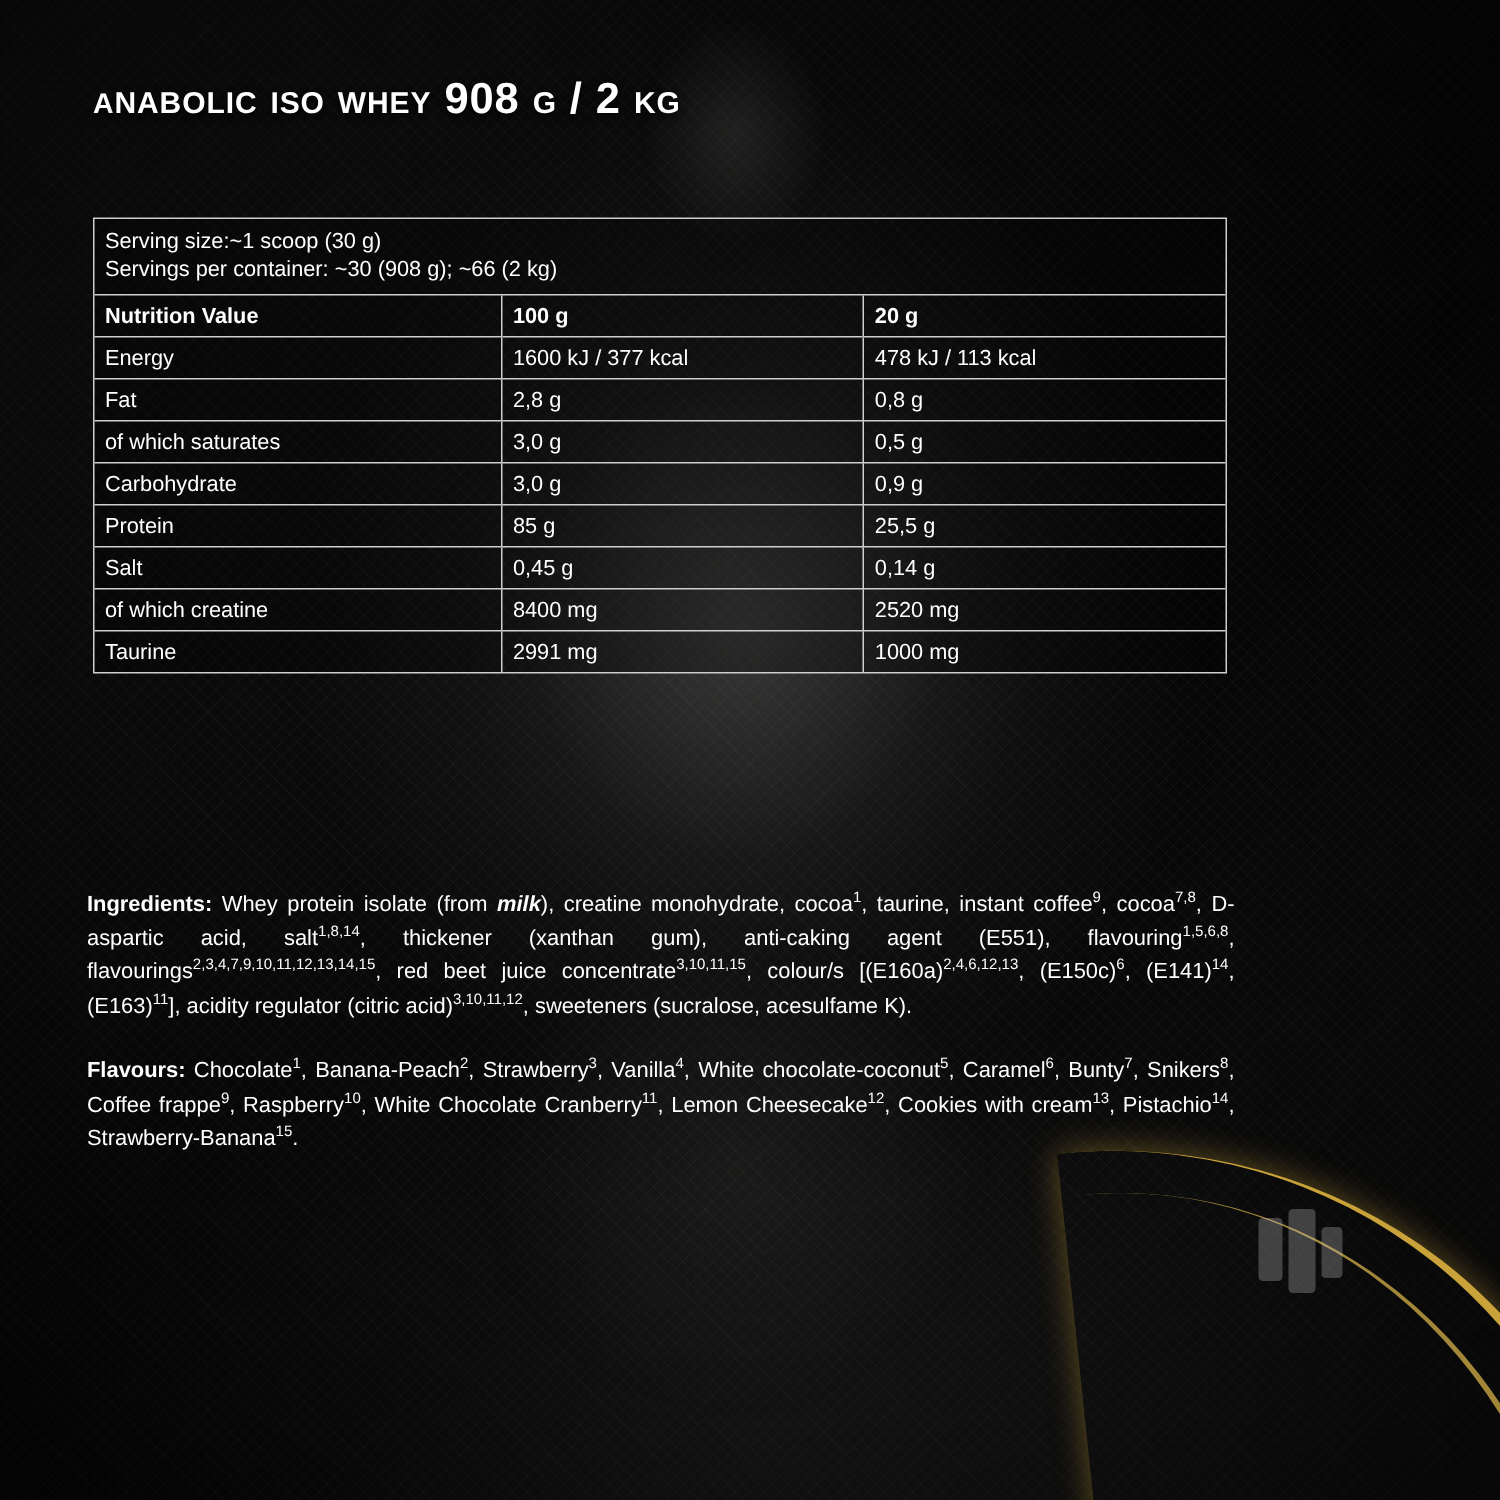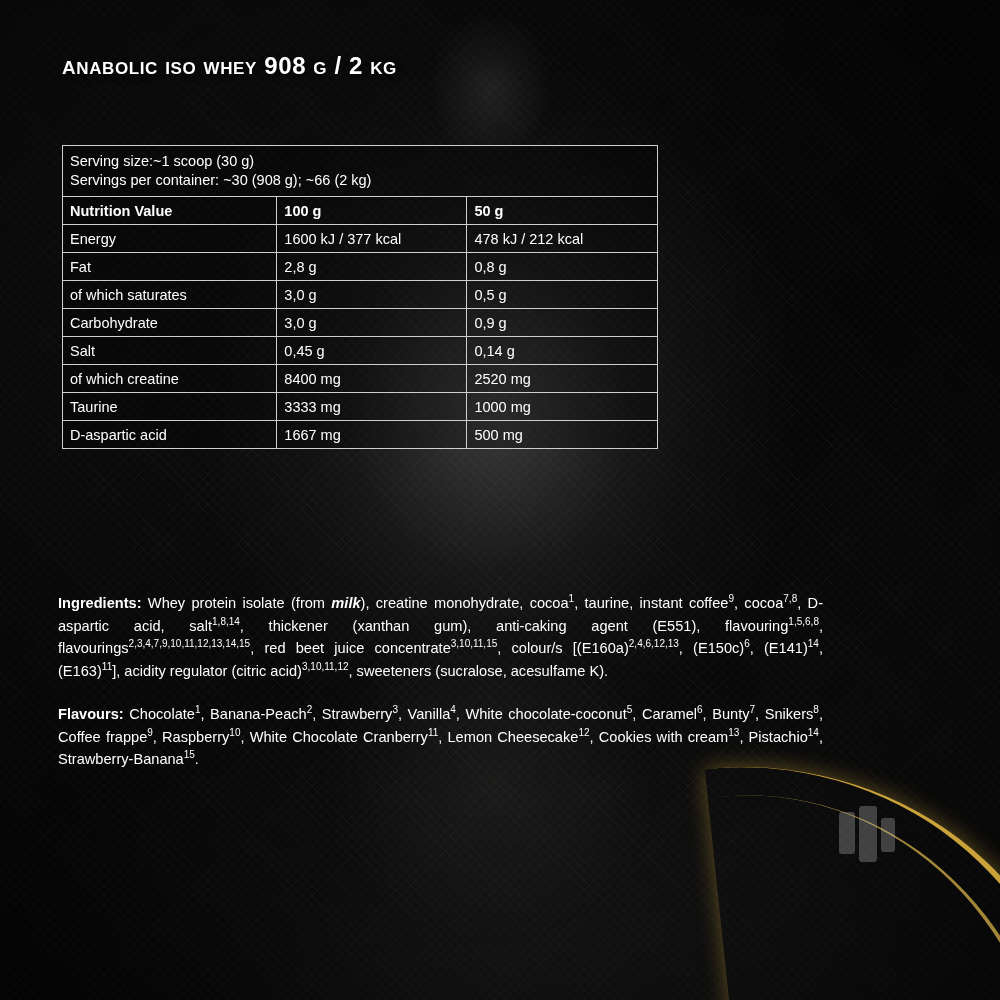--- a/index.html
+++ b/index.html
@@ -100,36 +100,36 @@
   }
   #watermark .b1 { left: 0; top: 6px; width: 16px; height: 42px; }
   #watermark .b2 { left: 20px; top: 0; width: 18px; height: 56px; }
   #watermark .b3 { left: 42px; top: 12px; width: 14px; height: 34px; }
 
   
   #title {
     position: absolute;
     left: 62px;
     top: 50px;
-    font-size: 24px;
+    font-size: 29px;
     letter-spacing: 0.6px;
     font-weight: bold;
     color: #ffffff;
     text-shadow: 0 2px 6px rgba(0,0,0,0.9);
     font-variant: small-caps;
     text-transform: lowercase;
   }
   #title::first-letter { font-size: 27px; }
 
   
   #nutrition {
     position: absolute;
     left: 62px;
     top: 145px;
-    width: 596px;
+    width: 756px;
     border: 1px solid #cfcfcf;
     box-sizing: border-box;
     background: rgba(0,0,0,0.25);
   }
   .serving {
     padding: 6px 6px 6px 7px;
     font-size: 14.5px;
     line-height: 19px;
     color: #ffffff;
     border-bottom: 1px solid #cfcfcf;
@@ -197,63 +197,63 @@
   <div id="nutrition">
     <div class="serving">
       <div>Serving size:~1 scoop (30 g)</div>
       <div>Servings per container: ~30 (908 g); ~66 (2 kg)</div>
     </div>
     <table class="nut">
       <thead>
         <tr>
           <th>Nutrition Value</th>
           <th>100 g</th>
-          <th>50 g</th>
+          <th>20 g</th>
         </tr>
       </thead>
       <tbody id="nut-body">
           <tr>
             <td>Energy</td>
             <td>1600 kJ / 377 kcal</td>
-            <td>478 kJ / 212 kcal</td>
+            <td>478 kJ / 113 kcal</td>
           </tr>
           <tr>
             <td>Fat</td>
             <td>2,8 g</td>
             <td>0,8 g</td>
           </tr>
           <tr>
             <td class="indent">of which saturates</td>
             <td>3,0 g</td>
             <td>0,5 g</td>
           </tr>
           <tr>
             <td>Carbohydrate</td>
             <td>3,0 g</td>
             <td>0,9 g</td>
           </tr>
           <tr>
+            <td>Protein</td>
+            <td>85 g</td>
+            <td>25,5 g</td>
+          </tr>
+          <tr>
             <td>Salt</td>
             <td>0,45 g</td>
             <td>0,14 g</td>
           </tr>
           <tr>
             <td class="indent">of which creatine</td>
             <td>8400 mg</td>
             <td>2520 mg</td>
           </tr>
           <tr>
             <td>Taurine</td>
-            <td>3333 mg</td>
+            <td>2991 mg</td>
             <td>1000 mg</td>
-          </tr>
-          <tr>
-            <td>D-aspartic acid</td>
-            <td>1667 mg</td>
-            <td>500 mg</td>
           </tr>
         </tbody>
     </table>
   </div>
 
   <div class="para" id="ingredients">
     <b>Ingredients:</b><span id="ingredients-text"> Whey protein isolate (from <i>milk</i>), creatine monohydrate, cocoa<sup>1</sup>, taurine, instant coffee<sup>9</sup>, cocoa<sup>7,8</sup>, D-aspartic acid, salt<sup>1,8,14</sup>, thickener (xanthan gum), anti-caking agent (E551), flavouring<sup>1,5,6,8</sup>, flavourings<sup>2,3,4,7,9,10,11,12,13,14,15</sup>, red beet juice concentrate<sup>3,10,11,15</sup>, colour/s [(E160a)<sup>2,4,6,12,13</sup>, (E150c)<sup>6</sup>, (E141)<sup>14</sup>, (E163)<sup>11</sup>], acidity regulator (citric acid)<sup>3,10,11,12</sup>, sweeteners (sucralose, acesulfame K).</span>
   </div>
 
   <div class="para" id="flavours">

